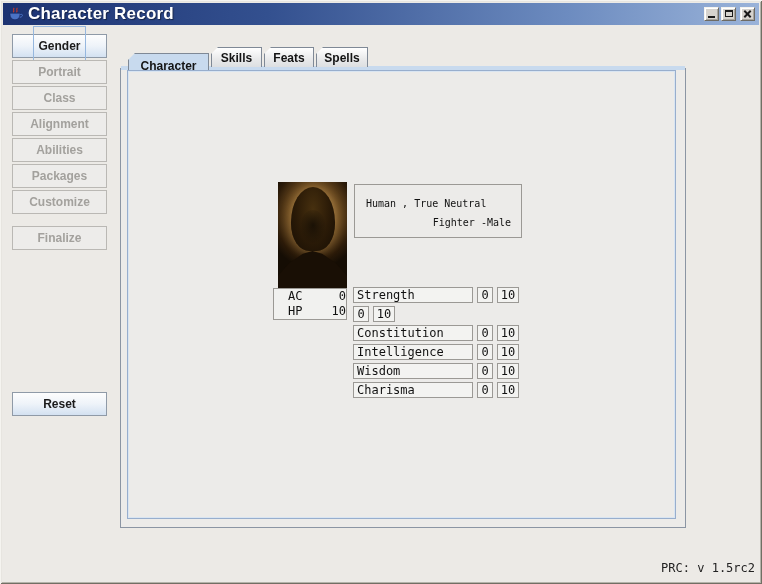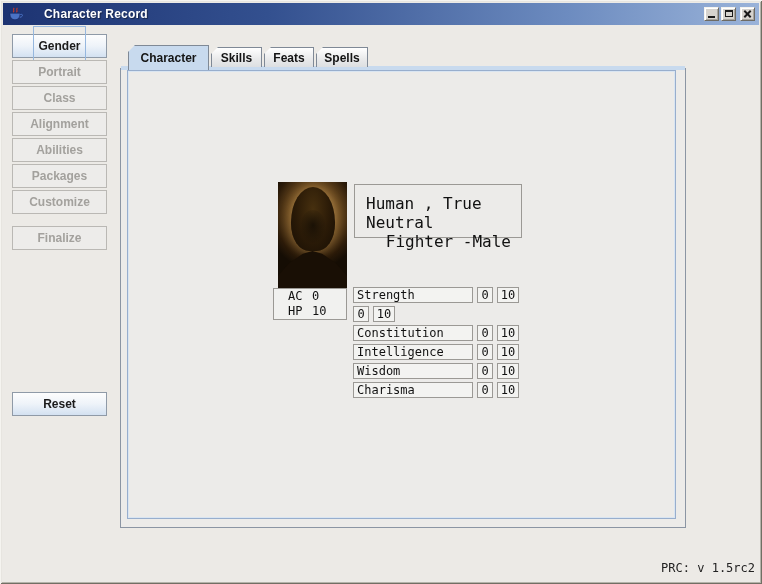--- a/index.html
+++ b/index.html
@@ -10,22 +10,22 @@
     box-shadow:inset 1px 1px 0 #f5f4f0, inset -1px -1px 0 #716f64,
                inset 2px 2px 0 #e7e5e0, inset -2px -2px 0 #b5b3aa;
   }
   
   .titlebar{
     position:absolute;left:3px;top:3px;width:756px;height:22px;
     background:linear-gradient(90deg,#1d3372 0%,#33508f 35%,#6d8cc0 75%,#9ab3d9 100%);
     display:flex;align-items:center;padding:0 4px;
   }
   .java-icon{width:16px;height:16px;margin-right:5px;flex:0 0 auto;}
-  .title-text{color:#ffffff;font-size:12px;font-weight:bold;letter-spacing:.2px;
-    text-shadow:1px 1px 1px rgba(0,0,0,.45);margin-left:16px;}
+  .title-text{color:#ffffff;font-size:17px;font-weight:bold;letter-spacing:.2px;
+    text-shadow:1px 1px 1px rgba(0,0,0,.45);}
   .win-controls{margin-left:auto;display:flex;align-items:center;}
   .winbtn{
     width:15px;height:14px;margin-left:2px;padding:0;position:relative;
     background:#d6d3ce;border:1px solid;cursor:default;
     border-color:#f4f3ef #6e6b64 #6e6b64 #f4f3ef;
     box-shadow:inset 1px 1px 0 #ffffff, inset -1px -1px 0 #a8a59e;
   }
   .winbtn.close-btn{margin-left:4px;}
   .g-min{position:absolute;left:3px;bottom:2px;width:7px;height:2px;background:#1a1a1a;}
   .g-max{position:absolute;left:3px;top:2px;width:8px;height:7px;
@@ -52,45 +52,45 @@
   .tab-underline{position:absolute;left:121px;top:66px;width:564px;height:4px;
     background:#c8daee;}
   .tabs{position:absolute;left:128px;top:45px;display:flex;align-items:flex-start;gap:2px;}
   .tab{
     border:1px solid #7f8996;border-bottom:none;margin-top:2px;height:20px;
     background:linear-gradient(180deg,#ffffff 0%,#e8e9ea 60%,#dddfe1 100%);
     font-size:12px;font-weight:bold;color:#141414;
     display:flex;align-items:center;justify-content:center;
     clip-path:polygon(7px 0,100% 0,100% 100%,0 100%,0 7px);cursor:default;
   }
-  .tab.selected{margin-top:0;height:25px;background:#c8daee;}
+  .tab.selected{margin-top:8px;height:25px;background:#c8daee;}
   .t-character{width:81px;} .t-skills{width:51px;} .t-feats{width:50px;} .t-spells{width:52px;}
   .inner-panel{position:absolute;left:127px;top:70px;width:549px;height:449px;
     border:1px solid #98aecd;box-shadow:inset 0 0 0 1px #d9e5f2;background:#ecebe9;}
   
   .portrait{position:absolute;left:278px;top:182px;width:69px;height:106px;overflow:hidden;
     background:radial-gradient(ellipse 70% 52% at 52% 30%,#d9b172 0%,#b3874a 22%,#6b4a20 52%,#2c1b09 82%,#150d04 100%);}
   .p-head{position:absolute;left:13px;top:5px;width:44px;height:64px;
     border-radius:50% 50% 42% 42% / 55% 55% 42% 42%;
     background:radial-gradient(ellipse at 50% 35%,#47300f 0%,#2a1a07 55%,#170e04 100%);
     box-shadow:0 0 10px 2px rgba(210,165,95,.30);}
   .p-shoulders{position:absolute;left:0;bottom:0;width:100%;height:44px;background:#190f05;
     clip-path:polygon(0 100%,0 72%,16% 44%,36% 22%,50% 16%,64% 22%,84% 44%,100% 72%,100% 100%);}
   .p-face-shadow{position:absolute;left:22px;top:28px;width:26px;height:34px;border-radius:50%;
     background:radial-gradient(ellipse at 50% 45%,rgba(0,0,0,.55),rgba(0,0,0,0) 70%);}
   
   .achp{position:absolute;left:273px;top:288px;width:74px;height:32px;
     border:1px solid #9b9995;background:#f1f1ef;
     font-family:"DejaVu Sans Mono",monospace;font-size:12px;color:#111;
     display:flex;flex-direction:column;justify-content:center;padding-left:14px;line-height:15px;}
-  .achp-row{display:flex;}
+  .achp-row{display:flex;justify-content:space-between;}
   .achp-row .lbl{width:24px;}
   
   .summary{position:absolute;left:354px;top:184px;width:168px;height:54px;
-    border:1px solid #9b9995;font-family:"DejaVu Sans Mono",monospace;font-size:16px;color:#111;
+    border:1px solid #9b9995;font-family:"DejaVu Sans Mono",monospace;font-size:10px;color:#111;
     padding:9px 10px 0 11px;line-height:19px;}
   .summary-l2{display:flex;justify-content:flex-end;}
   
   .stats{position:absolute;left:353px;top:287px;display:flex;flex-direction:column;gap:3px;
     font-family:"DejaVu Sans Mono",monospace;font-size:12px;color:#111;}
   .stat-row{display:flex;gap:4px;height:16px;}
   .stat-name{width:120px;height:16px;border:1px solid #9b9995;background:#f3f3f1;
     padding-left:3px;line-height:14px;}
   .stat-mod{width:16px;height:16px;border:1px solid #9b9995;background:#f3f3f1;
     text-align:center;line-height:14px;}

